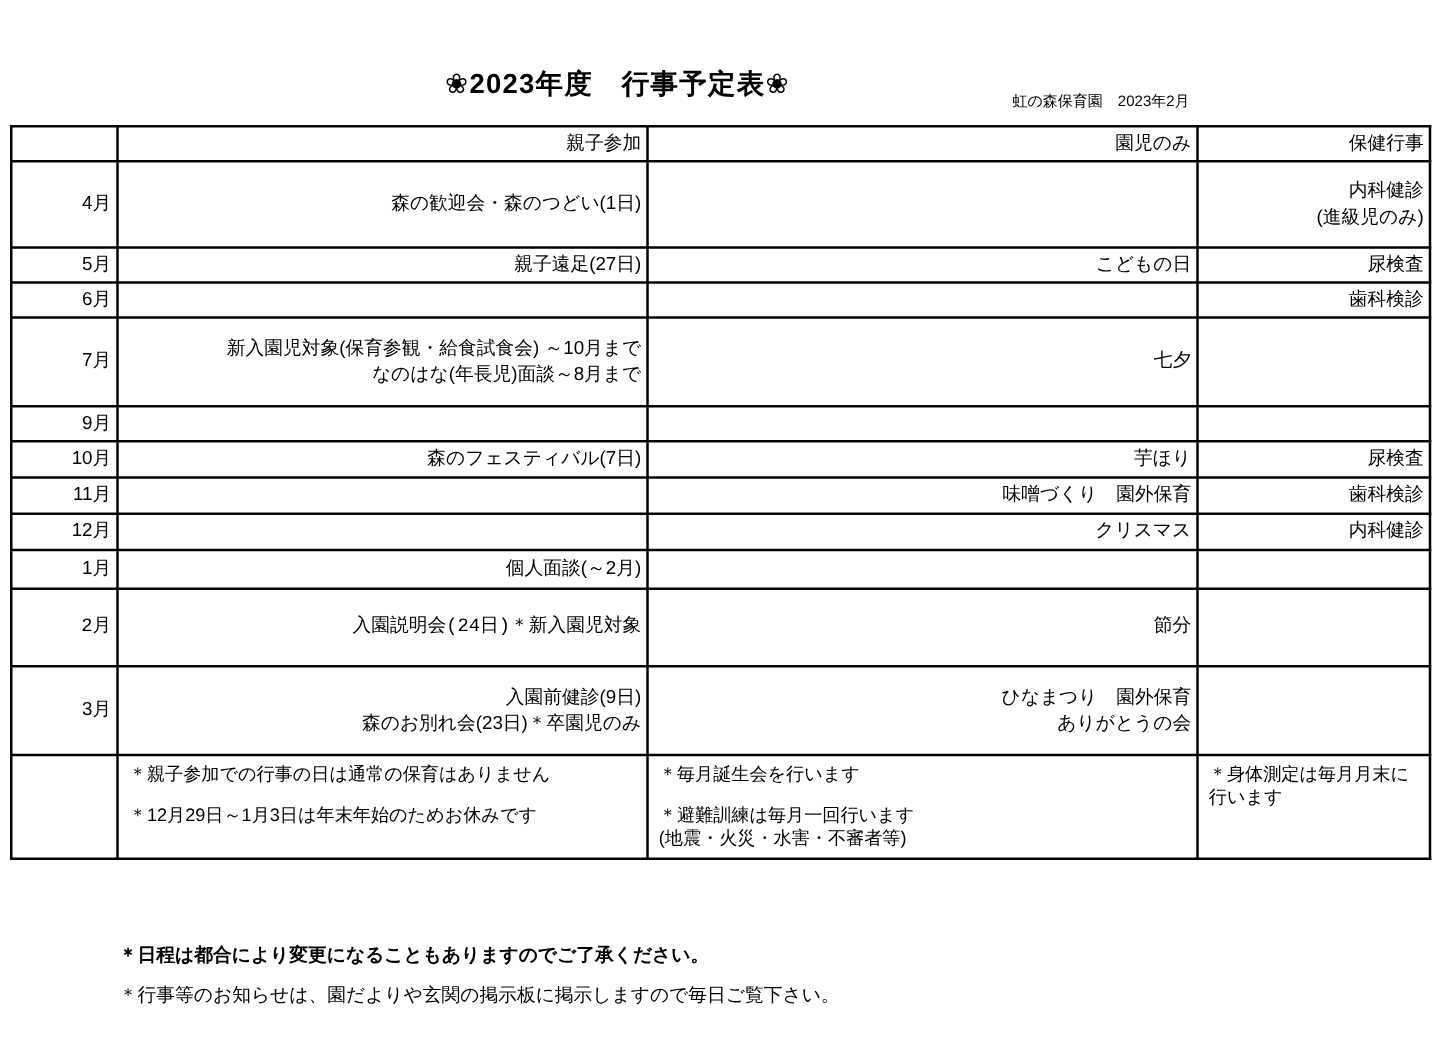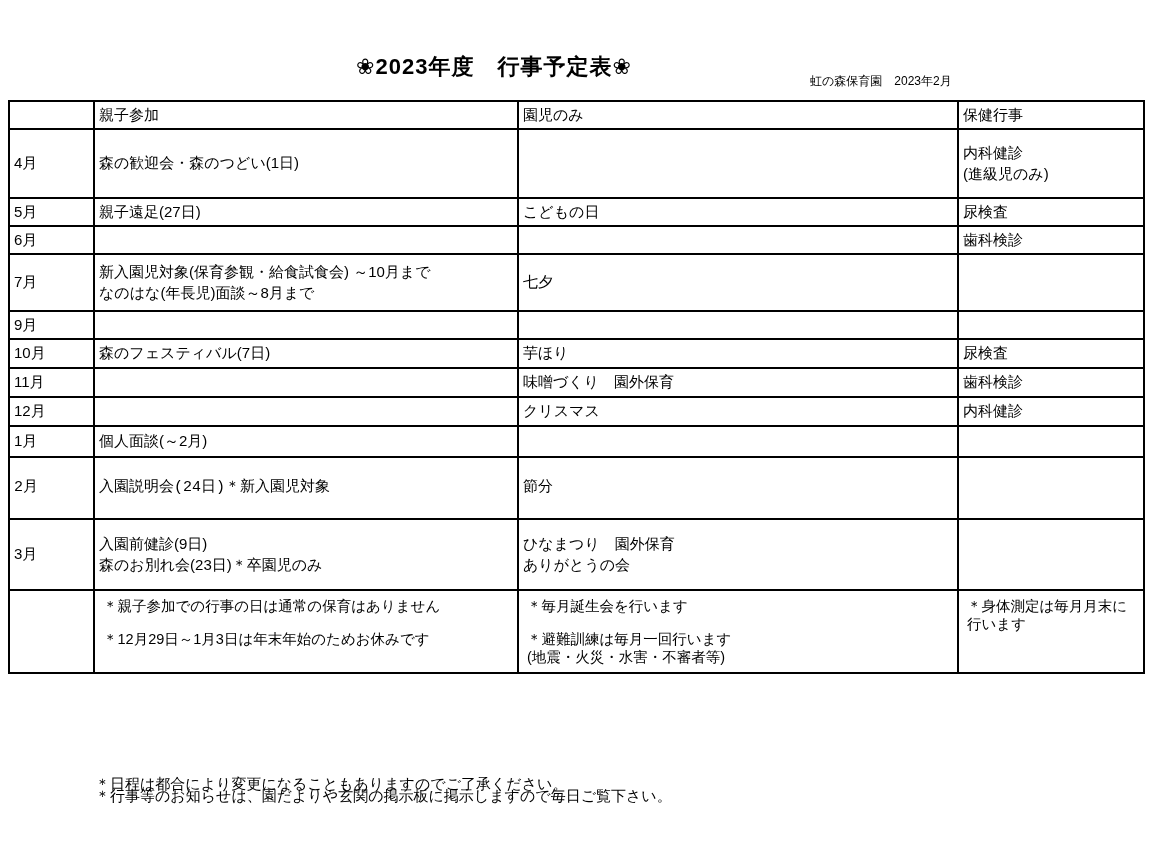--- a/index.html
+++ b/index.html
@@ -14,32 +14,32 @@
   }
   .school-date {
     position:absolute; left:810px; top:73px; font-size:12px; white-space:nowrap;
   }
   table.schedule {
     position:absolute; left:8px; top:100px; width:1135px;
     border-collapse:collapse; table-layout:fixed;
   }
   table.schedule th, table.schedule td {
     border:2px solid #000; padding:1px 4px; font-size:15px; font-weight:normal;
-    text-align:left; vertical-align:middle; line-height:1.35; overflow:hidden;
-  }
-  tr.h28{height:28px;} tr.h69{height:69px;margin-left:30px;} tr.h77{height:57px;margin-top:44px;}
+    text-align:right; vertical-align:middle; line-height:1.35; overflow:hidden;
+  }
+  tr.h28{height:28px;} tr.h69{height:69px;margin-left:30px;} tr.h77{height:71px;margin-top:44px;}
   tr.h31{height:31px;} tr.h29{height:29px;} tr.h62{height:62px;font-family:Liberation Mono, monospace;}
   tr.h71{height:71px;} tr.h80{height:80px;}
   tr.notes-row td {
     text-align:left; vertical-align:top; padding:6px 8px; font-size:14.5px; line-height:1.25;
   }
   .line { display:block; }
   .gap { margin-top:15px; }
   .footer-note { position:absolute; left:95px; font-size:15px; white-space:nowrap; }
-  .footer-note.n1 { top:775px; }
+  .footer-note.n1 { top:755px;font-weight:bold; }
   .footer-note.n2 { top:787px; }
 </style>
 </head>
 <body>
 
 <div class="page-title">❀2023年度　行事予定表❀</div>
 <div class="school-date">虹の森保育園　2023年2月</div>
 
 <table class="schedule">
   <colgroup>

